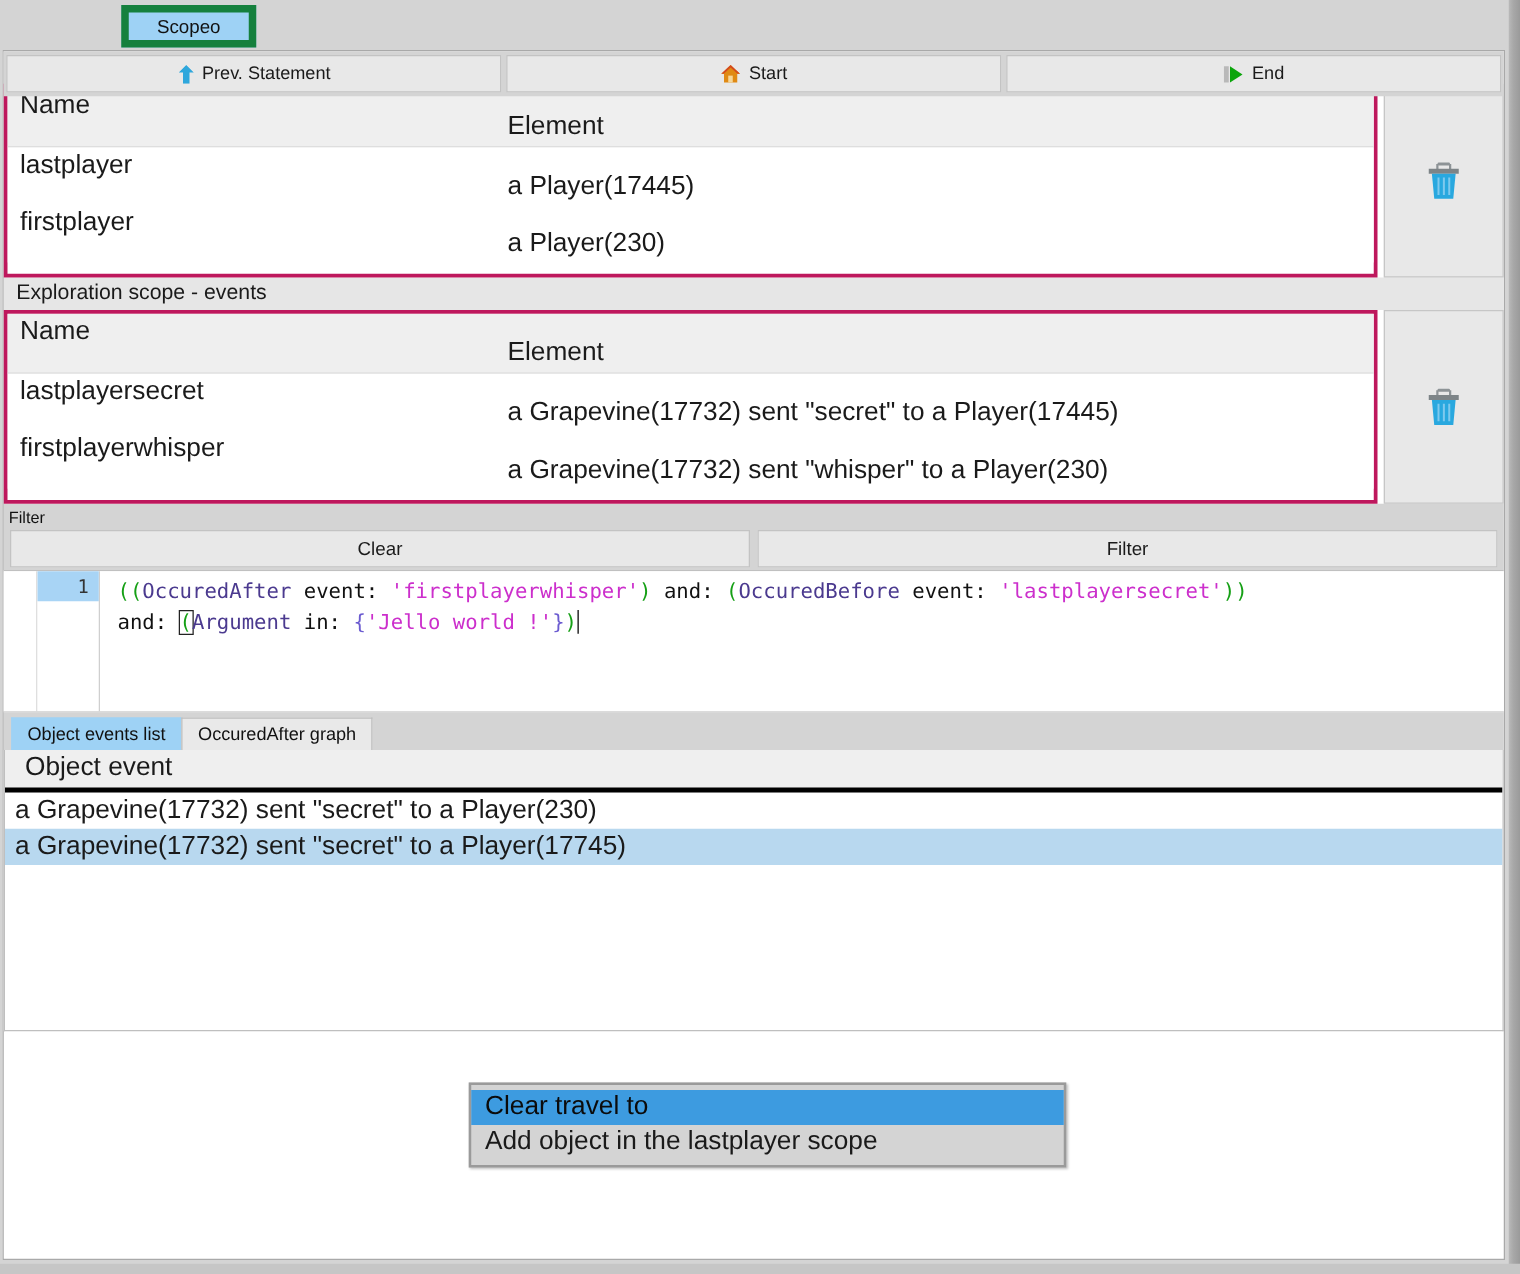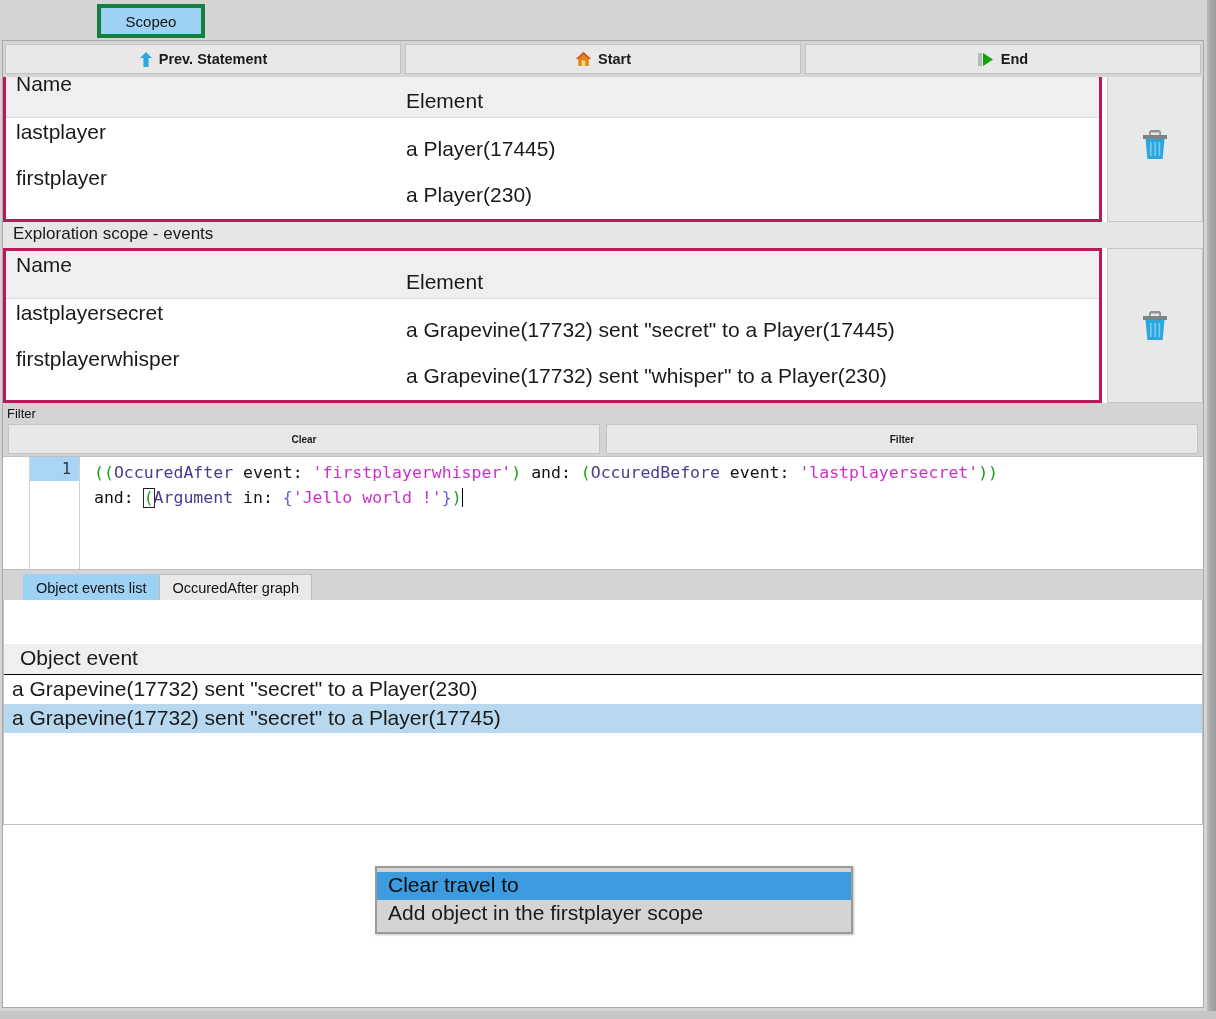--- a/index.html
+++ b/index.html
@@ -36,21 +36,21 @@
   #tabstrip {
     position: absolute; left: 0; top: 0;
     width: 1207px; height: 40px;
     background: #d4d4d4;
   }
   .top-tab {
     position: absolute;
     left: 97px; top: 4px;
     width: 108px; height: 34px;
     background: #9ed2f5;
-    border: 4px solid #15803d;
+    border: 6px solid #15803d;
     box-sizing: border-box;
     display: flex; align-items: center; justify-content: center;
     font-size: 15px;
     color: #111;
     cursor: default;
   }
 
   
   #panel {
     position: absolute;
@@ -60,21 +60,20 @@
     border: 1px solid #a9a9a9;
     box-sizing: border-box;
   }
 
   
   #toolbar {
     position: absolute; left: 0; top: 0;
     width: 1200px; height: 36px;
     display: flex;
     background: #d4d4d4;
-    font-weight: bold;
   }
   .tb-btn {
     flex: 1 1 0;
     margin: 3px 2px 3px 2px;
     background: #e8e8e8;
     border: 1px solid #c3c3c3;
     box-sizing: border-box;
     display: flex; align-items: center; justify-content: center;
     gap: 6px;
     font-size: 14.5px;
@@ -152,24 +151,23 @@
     box-sizing: border-box;
   }
   .f-btn {
     flex: 1 1 0;
     height: 30px;
     margin: 0 3px;
     background: #e8e8e8;
     border: 1px solid #c3c3c3;
     box-sizing: border-box;
     display: flex; align-items: center; justify-content: center;
-    font-size: 10px;
-    color: #1a1a1a;
-    cursor: default;
-    font-weight: bold;
+    font-size: 15px;
+    color: #1a1a1a;
+    cursor: default;
   }
 
   
   #editor {
     background: #ffffff;
     border-top: 1px solid #c0c0c0;
     border-bottom: 1px solid #c0c0c0;
     display: flex;
     height: 114px;
     box-sizing: border-box;
@@ -235,39 +233,38 @@
     padding: 0 12px;
     display: flex; align-items: center;
     font-size: 14.5px;
     color: #111;
     border: 1px solid #bdbdbd;
     border-bottom: none;
     background: #e9e9e9;
     box-sizing: border-box;
     cursor: default;
   }
-  .btab.active { background: #9ed2f5; border-color: #9ed2f5; margin-left: 14px; }
+  .btab.active { background: #9ed2f5; border-color: #9ed2f5; }
 
   
   #evtlist {
     background: #fff;
     border: 1px solid #bfbfbf;
     border-top: none;
     box-sizing: border-box;
     height: 225px;
     overflow: hidden;
   }
   .evt-head {
     background: #efefef;
     font-size: 21px;
     color: #1a1a1a;
     padding: 2px 0 4px 16px;
-    border-bottom: 1px solid #000000;
-    box-sizing: border-box;
-    margin-top: 44px;
+    border-bottom: 4px solid #000000;
+    box-sizing: border-box;
   }
   .evt-row {
     font-size: 21px;
     color: #1a1a1a;
     padding: 2px 0 3px 8px;
     white-space: nowrap;
     box-sizing: border-box;
     cursor: default;
   }
   .evt-row.selected { background: #b8d8ef; }
@@ -436,18 +433,18 @@
     <div id="evtlist">
       <div class="evt-head">Object event</div>
       <div class="evt-row">a Grapevine(17732) sent "secret" to a Player(230)</div>
       <div class="evt-row selected">a Grapevine(17732) sent "secret" to a Player(17745)</div>
     </div>
 
   </div>
 
   <div id="ctxmenu">
     <div class="ctx-item hl">Clear travel to</div>
-    <div class="ctx-item">Add object in the firstplayer scope</div>
+    <div class="ctx-item">Add object in the lastplayer scope</div>
   </div>
 
   <div class="right-shadow"></div>
   <div class="bottom-shadow"></div>
 </div>
 
 </body></html>

